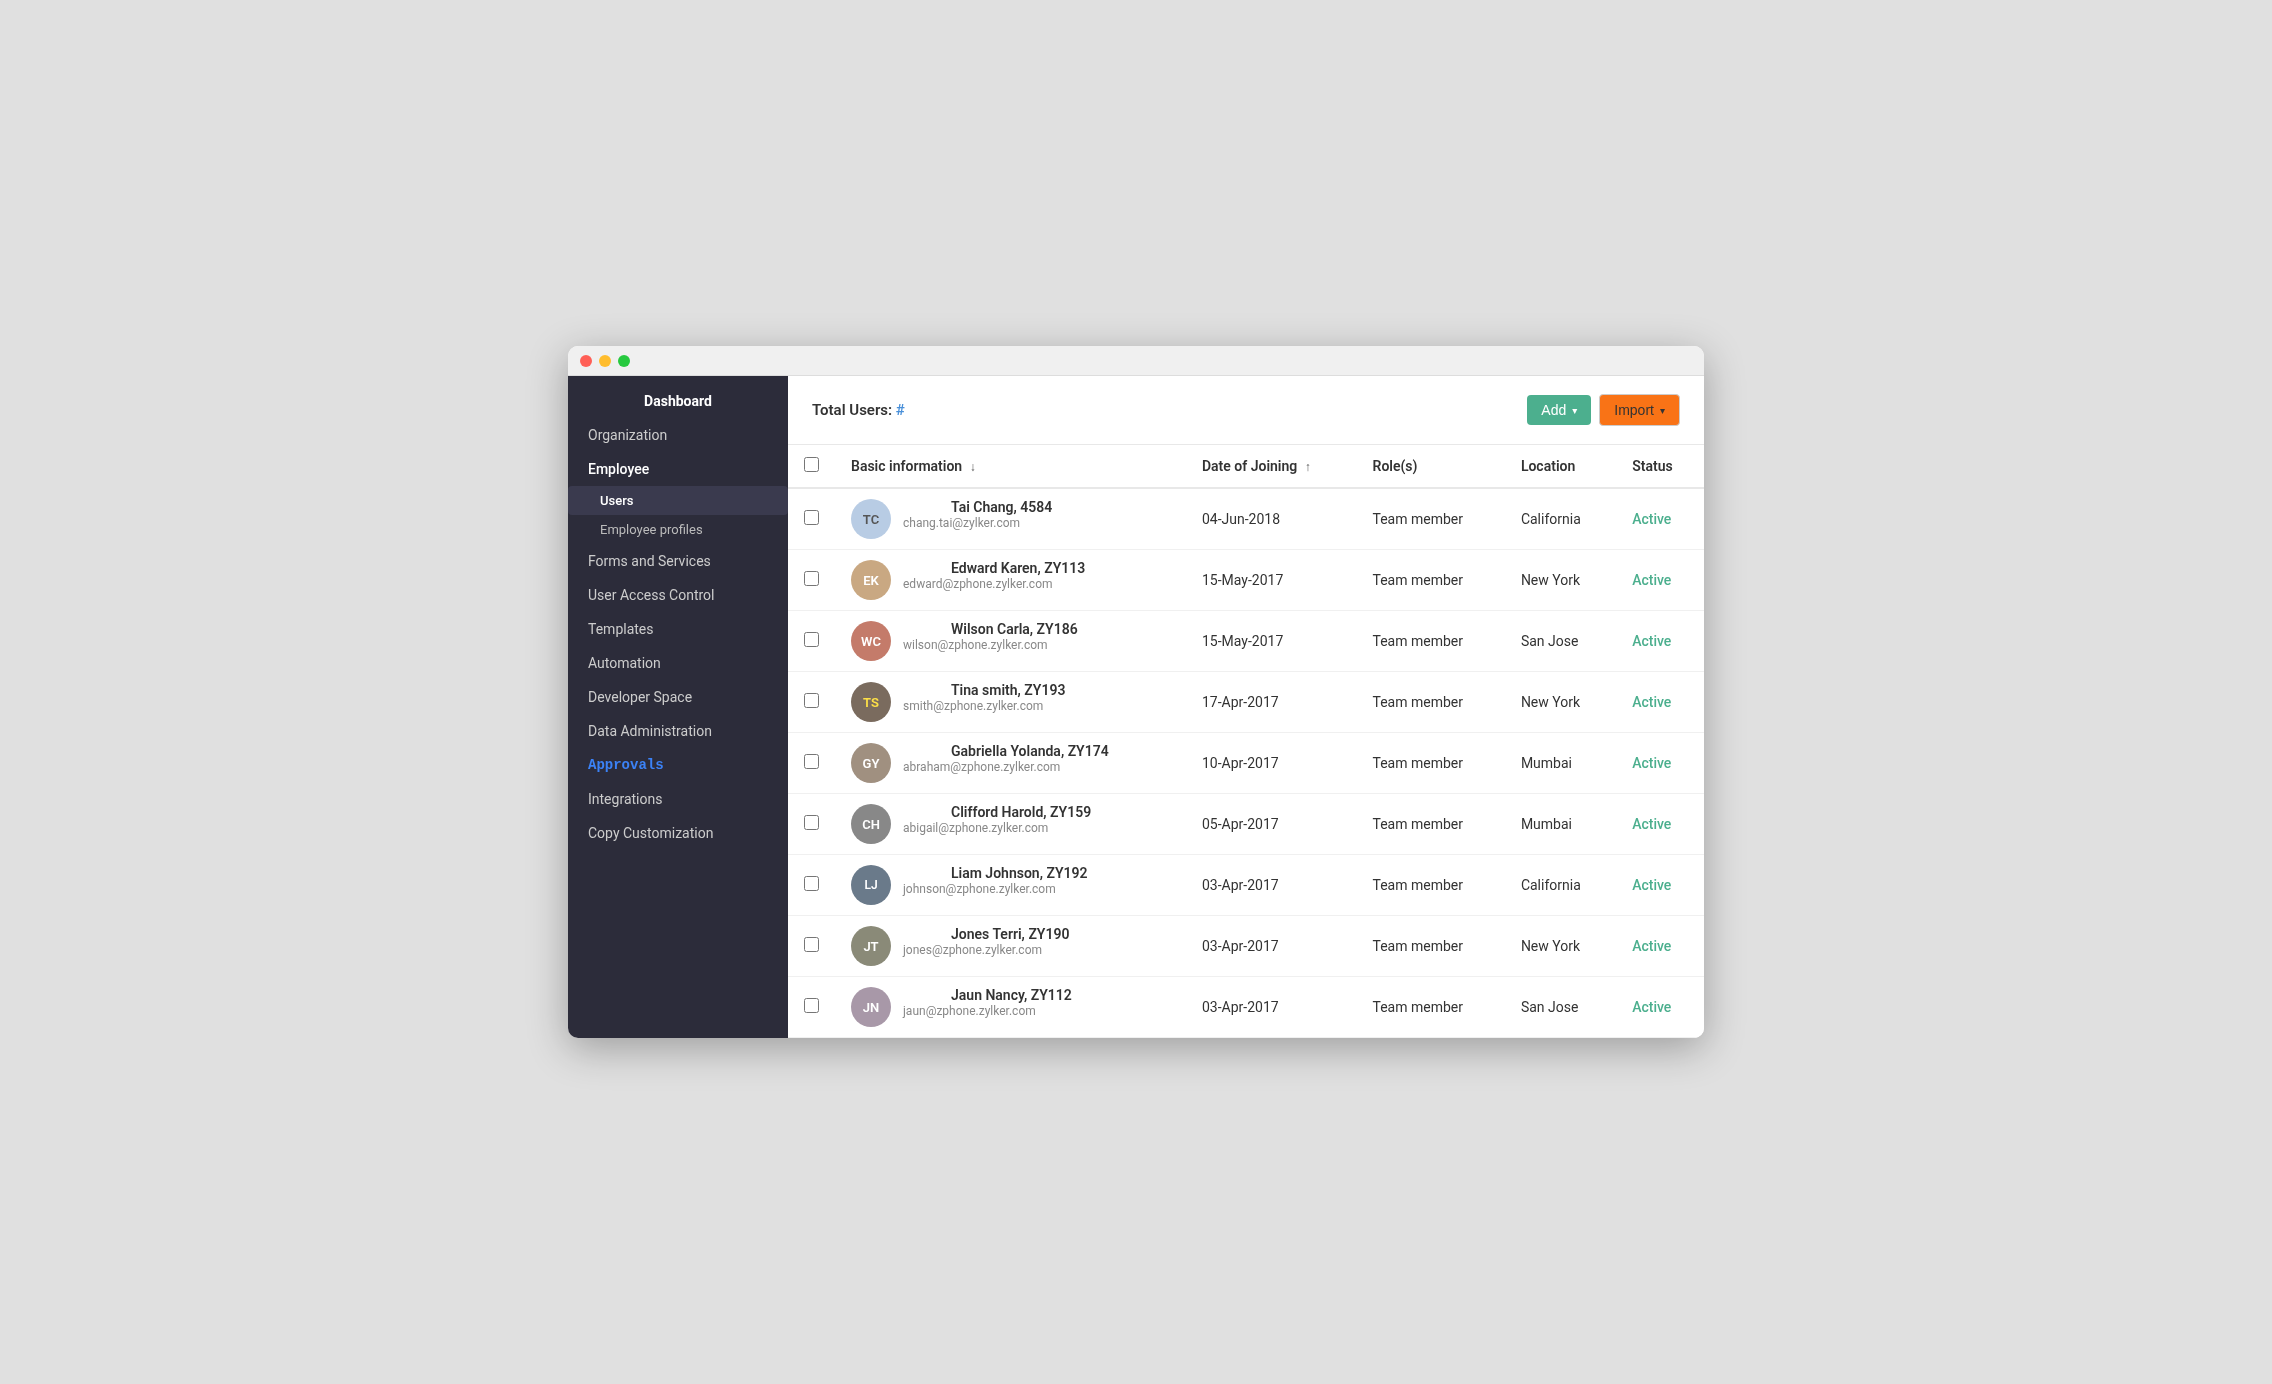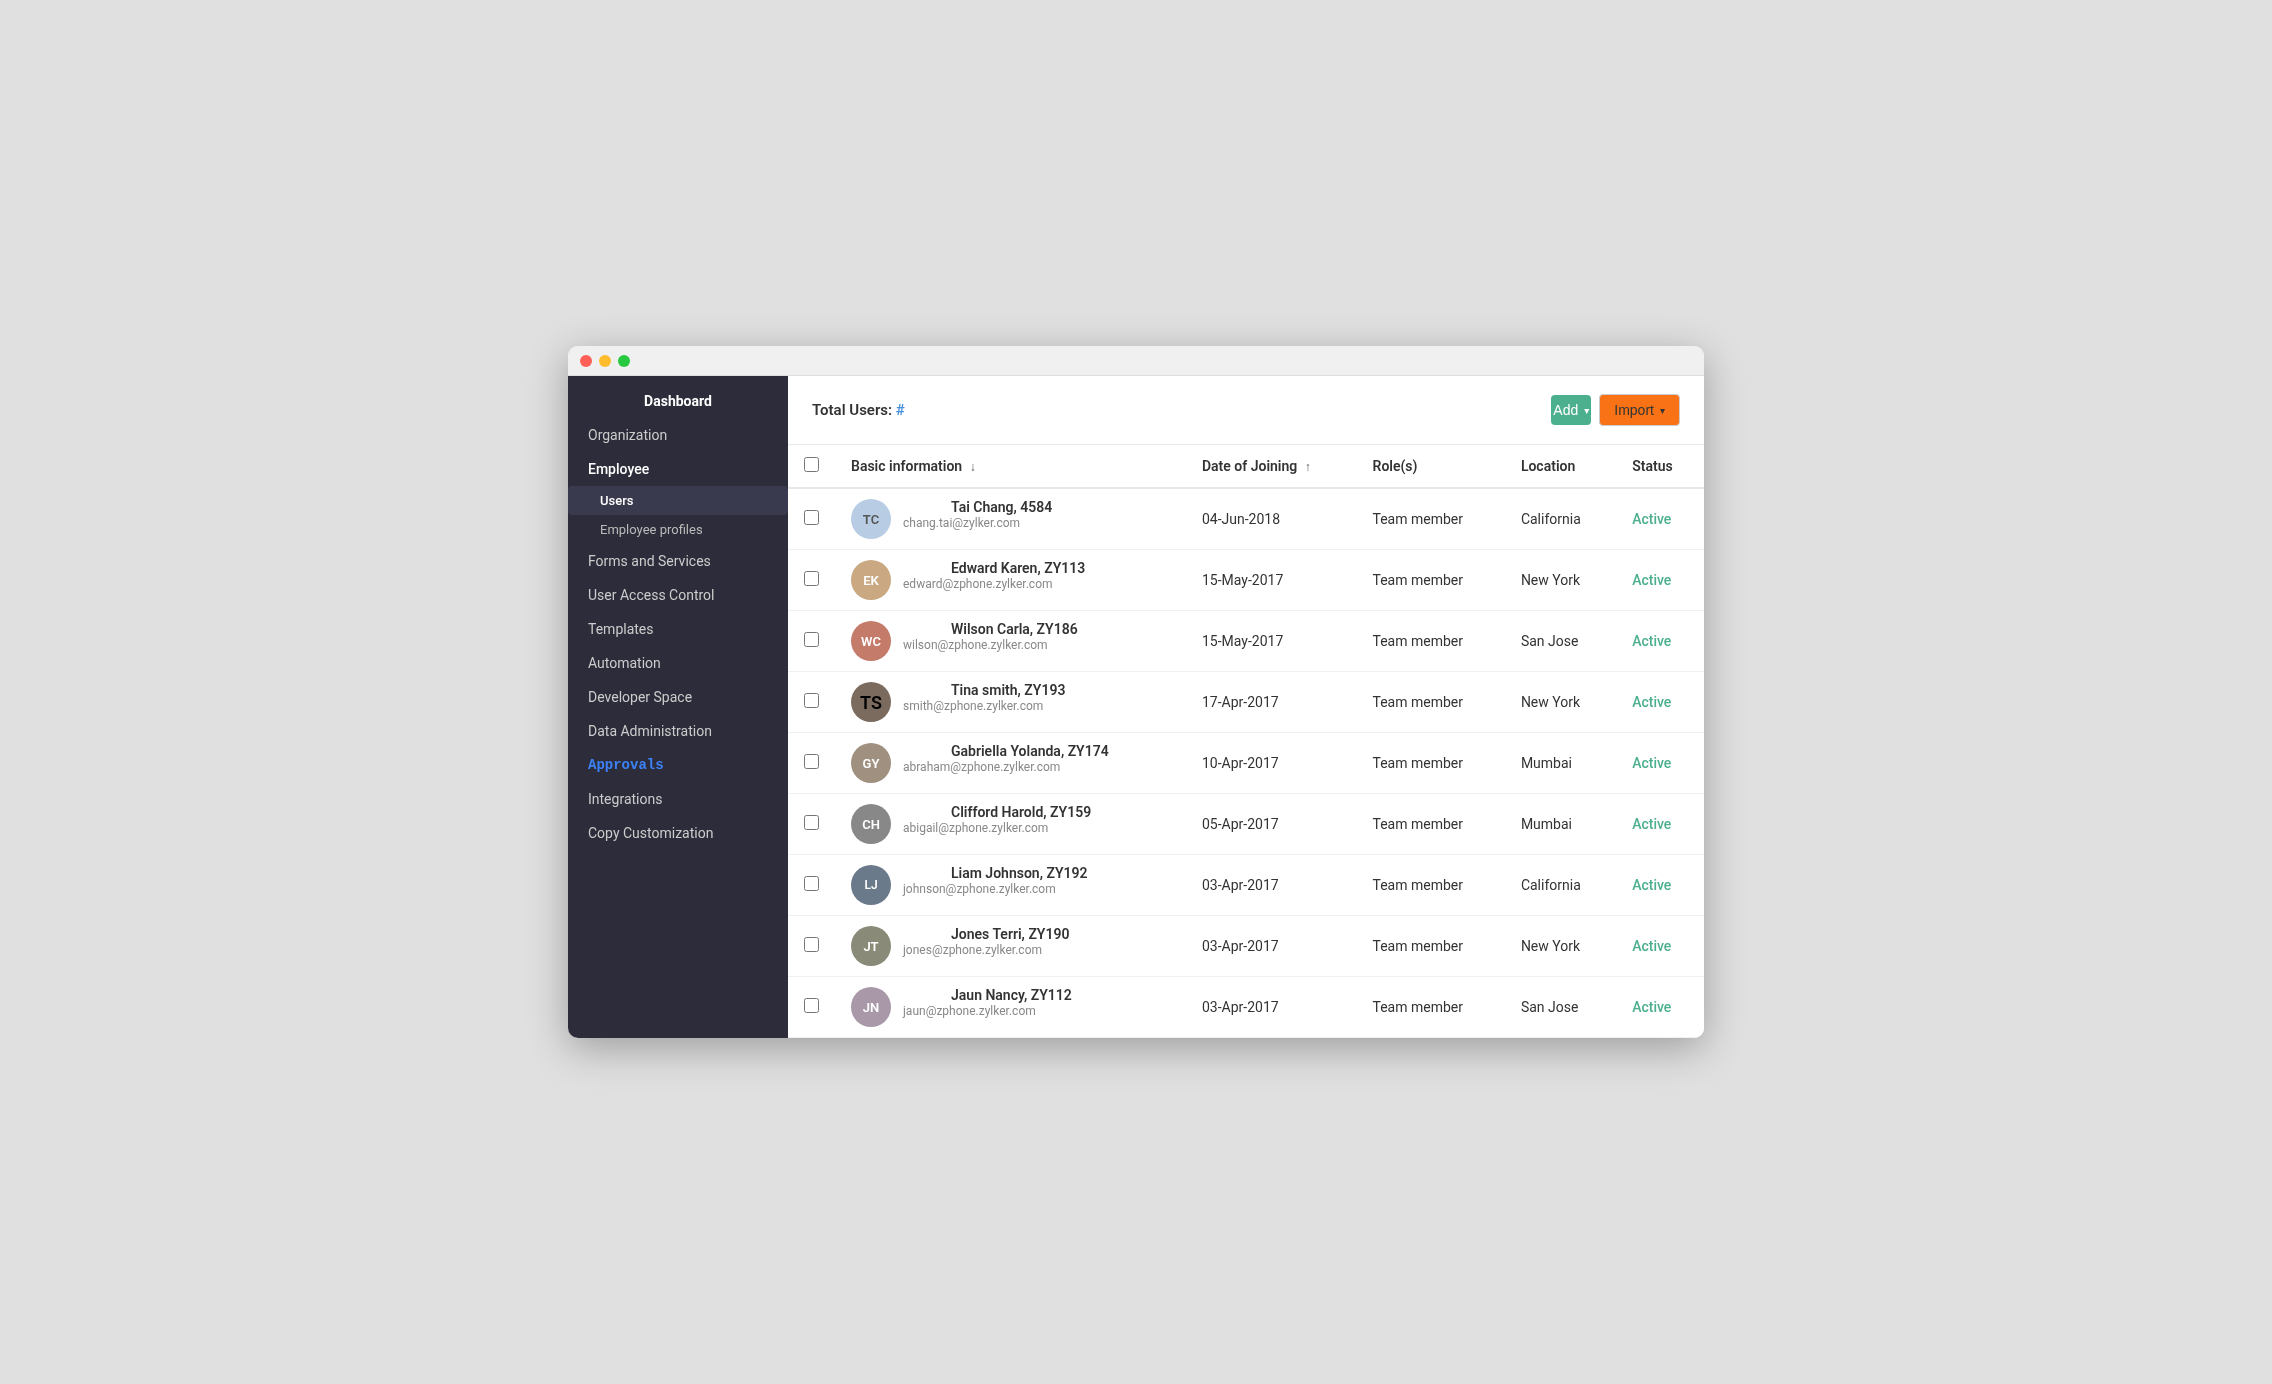--- a/index.html
+++ b/index.html
@@ -97,21 +97,21 @@
     }
     .total-link {
       color: #4a90d9;
       text-decoration: none;
     }
     .btn-add {
       background: #4caf8e;
       color: #fff;
       border: none;
       border-radius: 4px;
-      padding: 7px 2px;
+      padding: 7px 14px;
       font-size: 14px;
       cursor: pointer;
       display: flex;
       align-items: center;
       gap: 6px;
     }
     .btn-import {
       background: #f97316;
       color: #333;
       border: 1.5px solid #ccc;
@@ -312,21 +312,21 @@
                 </td>
                 <td>15-May-2017</td>
                 <td>Team member</td>
                 <td>San Jose</td>
                 <td class="status-active">Active</td>
               </tr>
               <tr>
                 <td class="checkbox-cell"><input type="checkbox" style=""></td>
                 <td>
                   <div class="user-cell">
-                    <div class="avatar" style="background: rgb(122, 107, 94); color: #000000; font-size: 18px; font-weight: 600;">TS</div>
+                    <div class="avatar" style="background: rgb(122, 107, 94); color: #fde047; font-size: 13px; font-weight: 600;">TS</div>
                     <div class="user-info">
                       <div class="name">Tina smith, ZY193</div>
                       <div class="email">smith@zphone.zylker.com</div>
                     </div>
                   </div>
                 </td>
                 <td>17-Apr-2017</td>
                 <td>Team member</td>
                 <td>New York</td>
                 <td class="status-active">Active</td>

